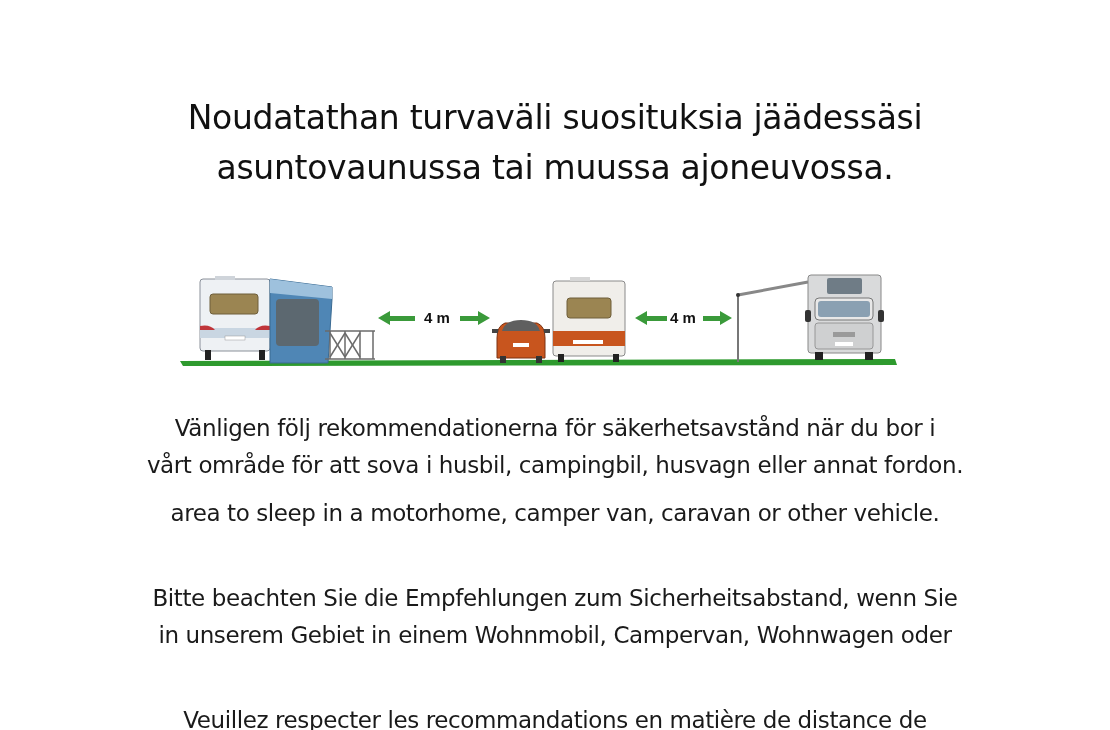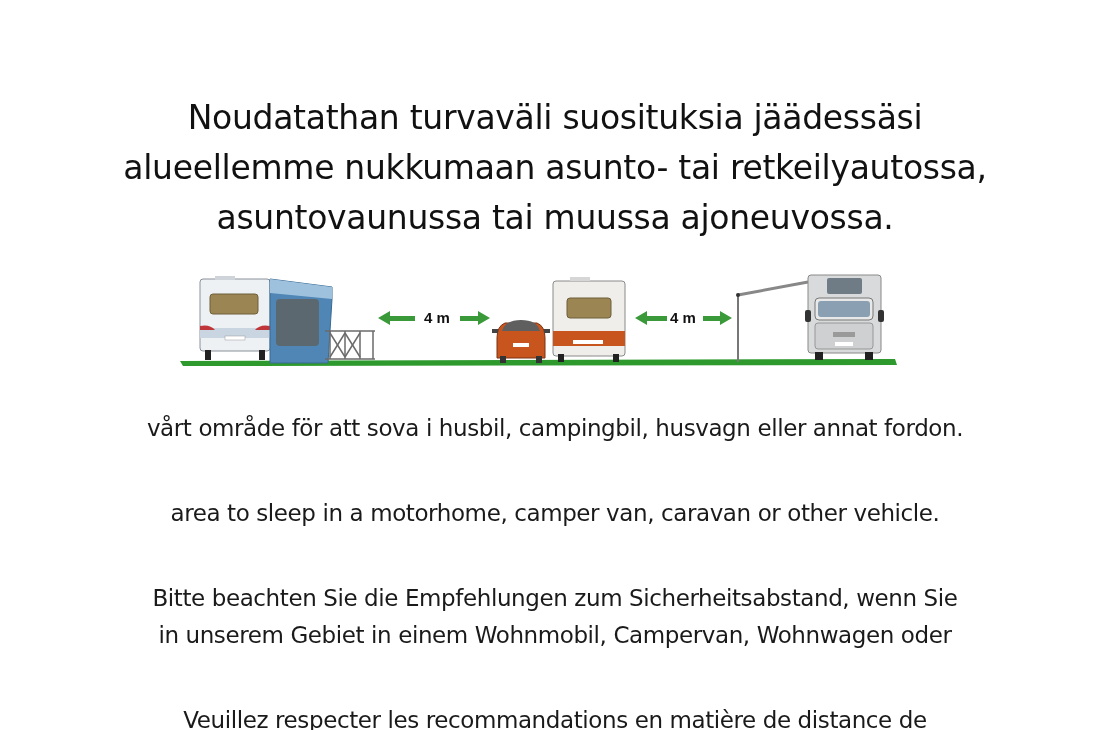--- a/index.html
+++ b/index.html
@@ -19,21 +19,20 @@
   .p-fr { top:702px; }
   .dist-label { font-family:"Liberation Sans", sans-serif; font-weight:700; font-size:15px; fill:#111; }
 </style>
 </head>
 <body>
 
 <div class="page">
 
   <h1 class="heading" style="margin:0;">
     <span class="line">Noudatathan turvaväli suosituksia jäädessäsi</span>
-    <span class="line">alueellemme nukkumaan asunto- tai retkeilyautossa,</span>
     <span class="line">asuntovaunussa tai muussa ajoneuvossa.</span>
   </h1>
 
   <svg class="illustration" viewBox="0 0 725 105" xmlns="http://www.w3.org/2000/svg">
 
     <g>
       <polygon points="5,93 720,91 722,97 8,98" fill="#2e9a2e"></polygon>
     </g>
 
     <g>
@@ -109,20 +108,21 @@
       <rect x="703" y="42" width="6" height="12" rx="2" fill="#333"></rect>
       <rect x="640" y="55" width="58" height="26" rx="3" fill="#cfd0d1" stroke="#888" stroke-width="0.8"></rect>
       <rect x="658" y="64" width="22" height="5" fill="#9a9a9a"></rect>
       <rect x="660" y="74" width="18" height="4" fill="#ffffff"></rect>
       <rect x="640" y="84" width="8" height="8" fill="#222"></rect>
       <rect x="690" y="84" width="8" height="8" fill="#222"></rect>
     </g>
   </svg>
 
   <div class="para p-sv">
+    <span class="line">Vänligen följ rekommendationerna för säkerhetsavstånd när du bor i</span>
     <span class="line">vårt område för att sova i husbil, campingbil, husvagn eller annat fordon.</span>
   </div>
 
   <div class="para p-en">
     <span class="line">area to sleep in a motorhome, camper van, caravan or other vehicle.</span>
   </div>
 
   <div class="para p-de">
     <span class="line">Bitte beachten Sie die Empfehlungen zum Sicherheitsabstand, wenn Sie</span>
     <span class="line">in unserem Gebiet in einem Wohnmobil, Campervan, Wohnwagen oder</span>

